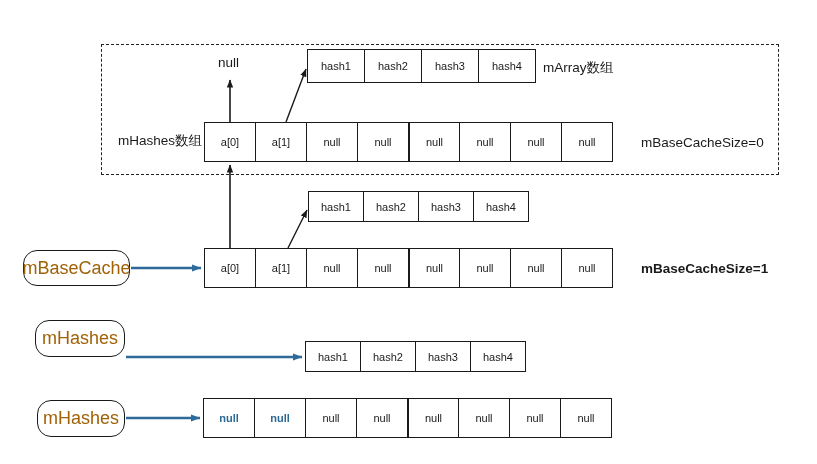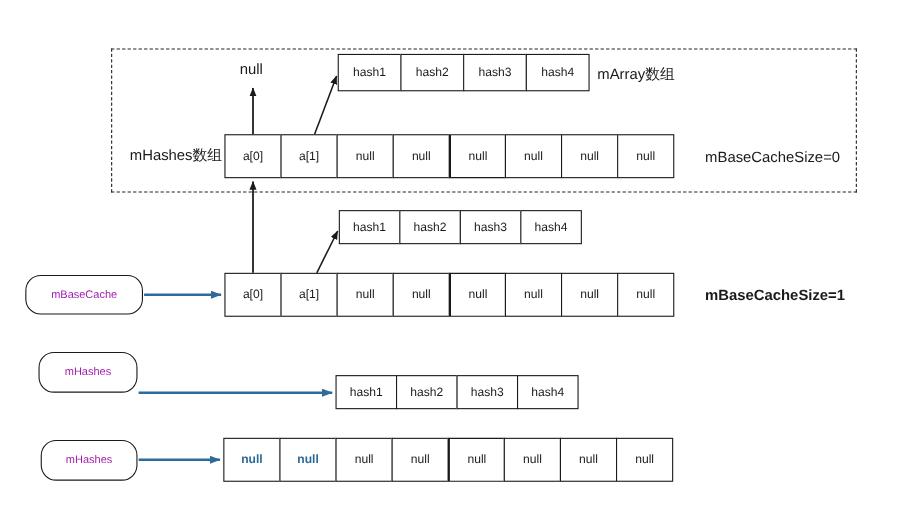--- a/index.html
+++ b/index.html
@@ -54,22 +54,22 @@
   
   .round-box {
     position: absolute;
     box-sizing: border-box;
     border: 1.3px solid #1a1a1a;
     border-radius: 14px;
     background: #ffffff;
     display: flex;
     align-items: center;
     justify-content: center;
-    font-size: 10px;
-    color: #a21caf;
+    font-size: 18px;
+    color: #a16207;
   }
   
   .text-label {
     position: absolute;
     font-size: 13.5px;
     color: #1a1a1a;
     white-space: nowrap;
   }
   
   #arrows {

